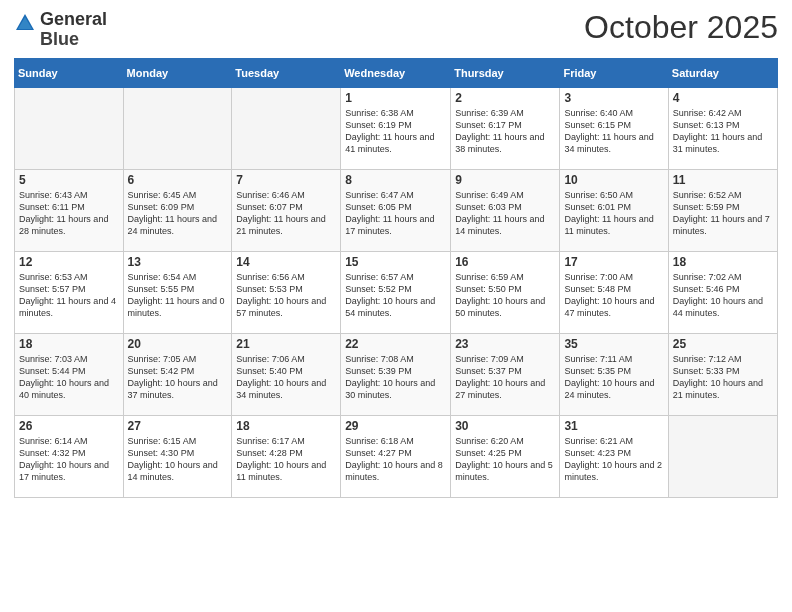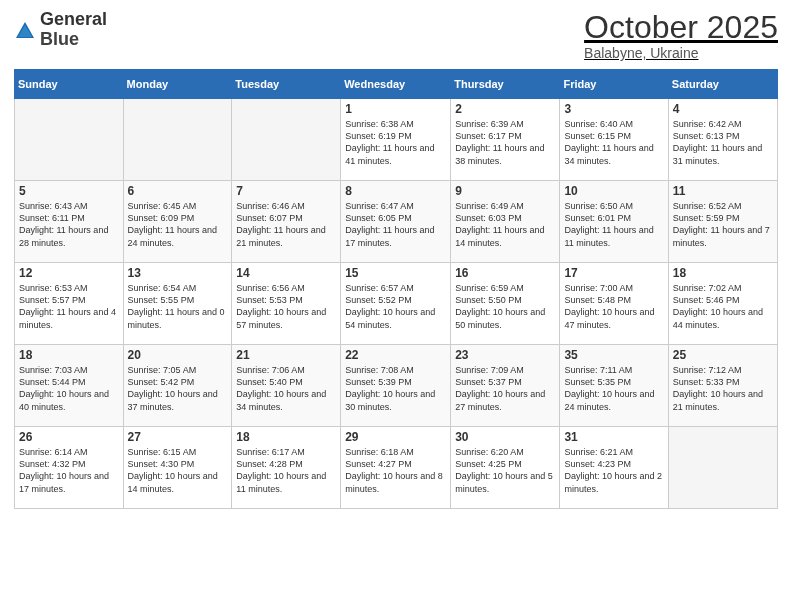--- a/index.html
+++ b/index.html
@@ -16,21 +16,20 @@
       padding: 10px 14px;
     }
     .header {
       display: flex;
       justify-content: space-between;
       align-items: flex-start;
       margin-bottom: 8px;
     }
     .logo {
       display: flex;
-      align-items: center;
     }
     .logo-text {
       display: flex;
       flex-direction: column;
       line-height: 1.1;
     }
     .logo-general {
       font-size: 18px;
       font-weight: bold;
       color: #333;
@@ -40,22 +39,21 @@
       font-weight: bold;
       color: #404040;
     }
     .logo-icon {
       width: 22px;
       height: 22px;
       margin-right: 4px;
       margin-top: 2px;
     }
     .title-block {
-      text-align: left;
-      text-decoration: underline;
+      text-align: center;
     }
     .month-title {
       font-size: 32px;
       font-weight: 300;
       color: #333;
       line-height: 1.1;
     }
     .subtitle {
       font-size: 14px;
       color: #555;
@@ -116,21 +114,20 @@
         <polygon points="11,2 20,18 2,18" fill="#1a6bb5"></polygon>
         <polygon points="11,5 18,17 4,17" fill="#4a9fd5" opacity="0.5"></polygon>
       </svg>
       <div class="logo-text">
         <span class="logo-general">General</span>
         <span class="logo-blue">Blue</span>
       </div>
     </div>
     <div class="title-block">
       <div class="month-title">October 2025</div>
-      <div class="subtitle">Balabyne, Ukraine</div>
     </div>
   </div>
 
   <table class="calendar">
     <thead>
       <tr>
 
       <th>Sunday</th>
           <th>Monday</th>
           <th>Tuesday</th>

